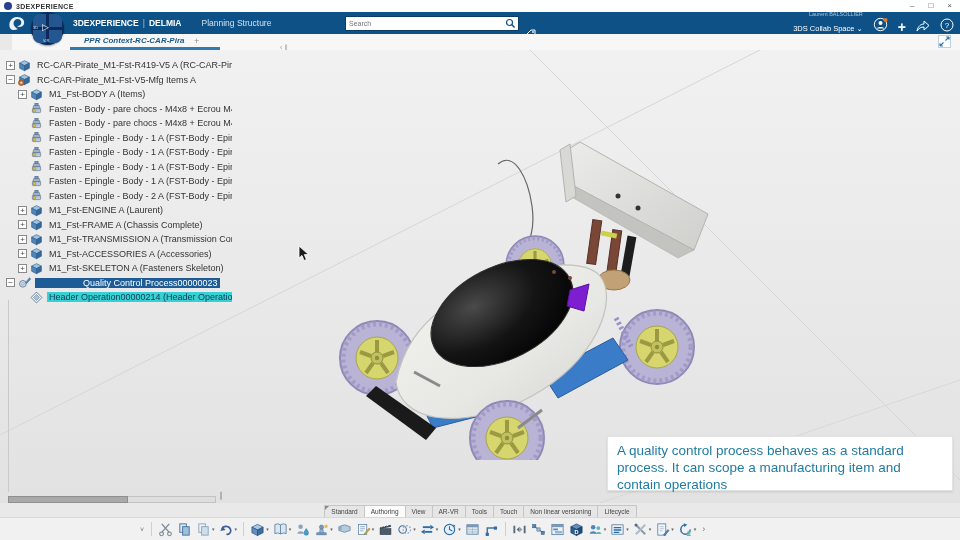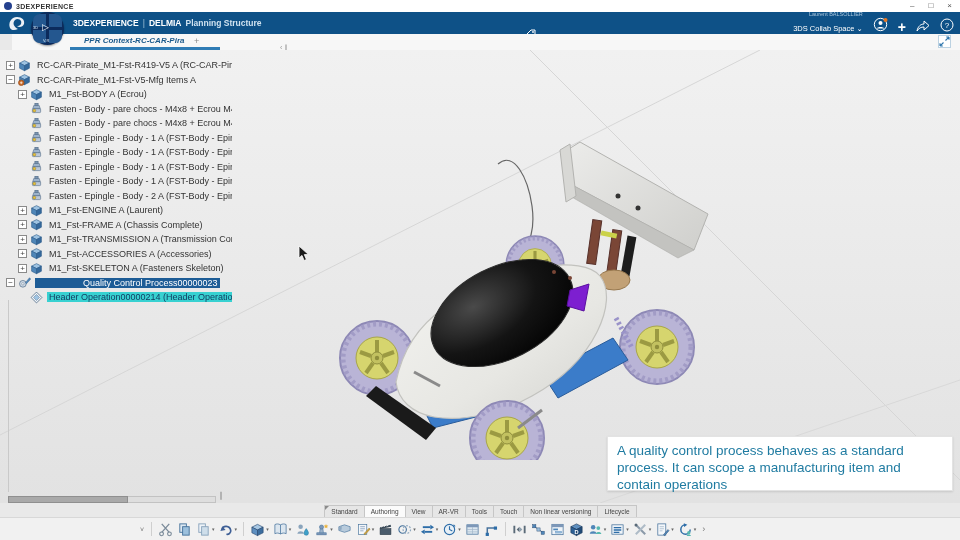--- a/index.html
+++ b/index.html
@@ -10,21 +10,21 @@
   .titlebar{left:0;top:0;width:960px;height:12px;background:#ffffff;display:flex;align-items:center;}
   .titlebar .logo{width:8px;height:8px;border-radius:50%;background:#24408e;margin:0 4px 0 4px;}
   .titlebar .ttl{font-size:7px;color:#333;font-weight:bold;letter-spacing:.3px;}
   .wctl{position:absolute;top:0;height:12px;display:flex;align-items:center;gap:14px;right:8px;}
   .wctl span{font-size:8px;color:#555;line-height:12px;cursor:default;}
   
   .appbar{left:0;top:12px;width:960px;height:22px;background:#0e5187;}
   .brand{position:absolute;left:73px;top:0;height:22px;display:flex;align-items:center;font-size:8.5px;color:#fff;}
   .brand b{font-weight:bold;}
   .brand .pipe{margin:0 4px;color:#9fc0d8;}
-  .brand .sub{margin-left:4px;color:#cfe2f0;font-weight:bold;}
+  .brand .sub{margin-left:20px;color:#cfe2f0;font-weight:normal;}
   .searchbox{position:absolute;left:345px;top:4px;width:172px;height:13px;background:#fff;border:1px solid #0a3d66;display:flex;align-items:center;}
   .searchbox input{flex:1;border:none;outline:none;font-size:7px;padding:0 3px;color:#333;background:transparent;font-family:"Liberation Sans",sans-serif;}
   .rightcluster{position:absolute;right:6px;top:12px;height:22px;display:flex;align-items:flex-end;gap:10px;}
   .userblock{text-align:right;line-height:1;color:#fff;}
   .userblock .uname{font-size:5.5px;color:#aac6dd;display:block;margin-bottom:1px;}
   .userblock .uspace{font-size:7.5px;color:#fff;}
   .ricon{color:#fff;font-size:11px;line-height:1;position:relative;}
   
   .tabrow{left:12px;top:34px;width:960px;height:16px;background:#f7f7f7;border-bottom:7px solid #be185d;}
   .maintab{position:absolute;left:72px;top:2px;font-size:8px;font-style:italic;font-weight:bold;color:#1b5a8c;}
@@ -90,20 +90,27 @@
 
   <div class="abs appbar">
     <svg class="abs" style="left:7px;top:2px" width="20" height="18" viewBox="0 0 20 18">
       <path d="M3 14 C1 9 4 3 10 3 C15 3 18 6 17 10 C16 13 12 14 10 12 C13 12 15 10 14 7 C13 5 10 4 8 6 C5 9 7 13 11 15 C7 17 4 16 3 14 Z" fill="#ffffff" opacity="0.92"></path>
     </svg>
     <span class="brand">
       <b>3DEXPERIENCE</b>
       <span class="pipe">|</span>
       <b>DELMIA</b>
       <span class="sub">Planning Structure</span>
+    </span>
+    <span class="searchbox">
+      <input placeholder="Search" style="">
+      <svg width="11" height="11" viewBox="0 0 11 11" style="margin-right:2px">
+        <circle cx="4.5" cy="4.5" r="3" fill="none" stroke="#0e5187" stroke-width="1.2"></circle>
+        <line x1="6.8" y1="6.8" x2="9.6" y2="9.6" stroke="#0e5187" stroke-width="1.4"></line>
+      </svg>
     </span>
     <svg class="abs" style="left:524px;top:16px" width="13" height="13" viewBox="0 0 13 13">
       <path d="M2 7 L7 2 L11 2 L11 6 L6 11 Z" fill="none" stroke="#fff" stroke-width="1"></path>
       <circle cx="9" cy="4" r="0.9" fill="#fff"></circle>
     </svg>
   </div>
   <div class="rightcluster">
     <span class="userblock">
       <span class="uname">Laurent BALSOLLIER</span>
       <span class="uspace"><span>3DS Collab Space</span> <span>⌄</span></span>
@@ -293,21 +300,21 @@
         <svg class="ticon">
             <use href="#ic-cubebadge"></use>
           </svg>
         <span class="lab">RC-CAR-Pirate_M1-Fst-V5-Mfg Items A</span>
       </div>
       <div class="trow ind2">
         <span class="exp">+</span>
         <svg class="ticon">
             <use href="#ic-cube"></use>
           </svg>
-        <span class="lab">M1_Fst-BODY A (Ecrou)</span>
+        <span class="lab">M1_Fst-BODY A (Items)</span>
       </div>
       <div class="trow ind2">
         <span class="noexp"></span>
         <svg class="ticon">
             <use href="#ic-fasten"></use>
           </svg>
         <span class="lab">Fasten - Body - pare chocs - M4x8 + Ecrou M4 A (M1_Fst-</span>
       </div>
       <div class="trow ind2">
         <span class="noexp"></span>

